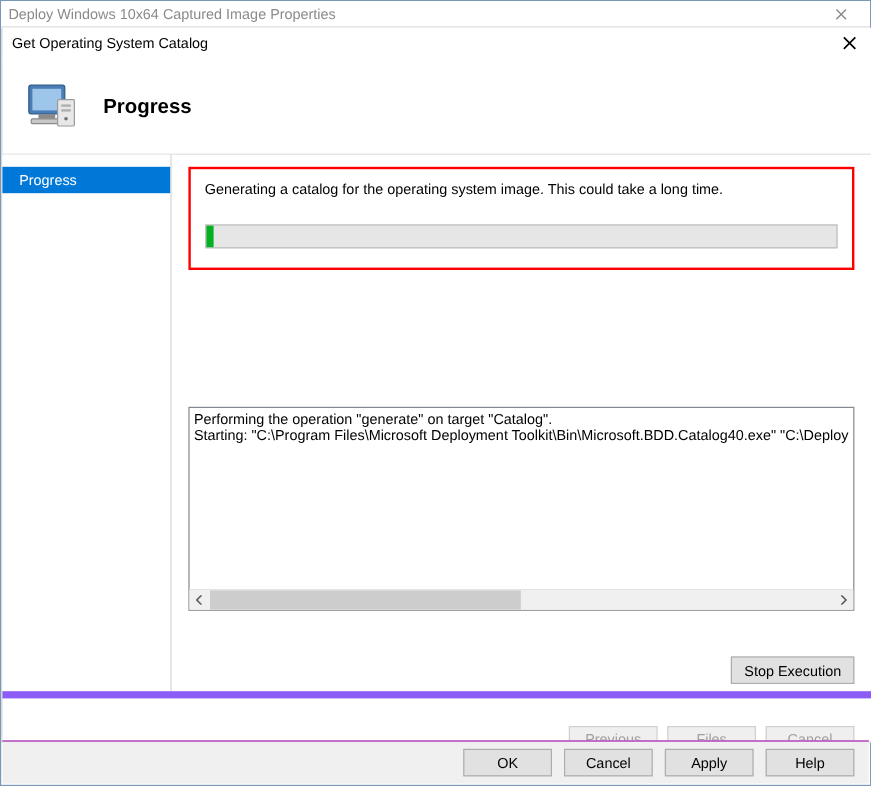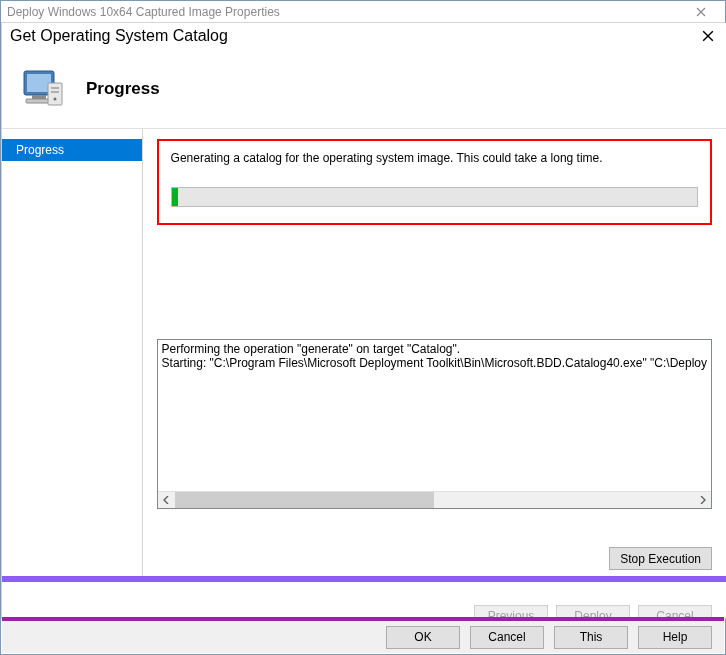--- a/index.html
+++ b/index.html
@@ -35,21 +35,21 @@
   .outer-titlebar .close {
     width: 40px; height: 18px;
     display: flex; align-items: center; justify-content: center;
     color: #8a8a8a;
   }
   .outer-body {
     position: absolute;
     left: 1px; right: 1px; bottom: 1px;
     height: 36px;
     background: #f0f0f0;
-    border-top: 4px solid #a21caf;
+    border-top: 1px solid #a21caf;
     display: flex;
     align-items: center;
     justify-content: flex-end;
     gap: 10px;
     padding-right: 12px;
   }
   .btn-outer {
     min-width: 74px;
     height: 23px;
     background: #e1e1e1;
@@ -70,21 +70,21 @@
     flex-direction: column;
   }
   .inner-titlebar {
     height: 26px;
     display: flex;
     align-items: center;
     justify-content: space-between;
     padding: 0 8px 0 8px;
     border-bottom: 1px solid #ffffff;
   }
-  .inner-titlebar .title { font-size: 16px; color: #000; }
+  .inner-titlebar .title { font-size: 12px; color: #000; }
   .inner-titlebar .close {
     width: 20px; height: 20px;
     display: flex; align-items: center; justify-content: center;
     font-size: 14px;
     color: #000;
   }
   .header-zone {
     height: 80px;
     display: flex;
     align-items: center;
@@ -294,24 +294,24 @@
         </div>
 
         <div class="stop-row">
           <div class="btn">Stop Execution</div>
         </div>
       </div>
     </div>
 
     <div class="wizard-footer">
       <div class="btn disabled">Previous</div>
-      <div class="btn disabled">Deploy</div>
+      <div class="btn disabled">Files</div>
       <div class="btn disabled">Cancel</div>
     </div>
   </div>
 
   <div class="outer-body">
     <div class="btn-outer">OK</div>
     <div class="btn-outer">Cancel</div>
-    <div class="btn-outer">This</div>
+    <div class="btn-outer">Apply</div>
     <div class="btn-outer">Help</div>
   </div>
 </div>
 
 </body></html>

